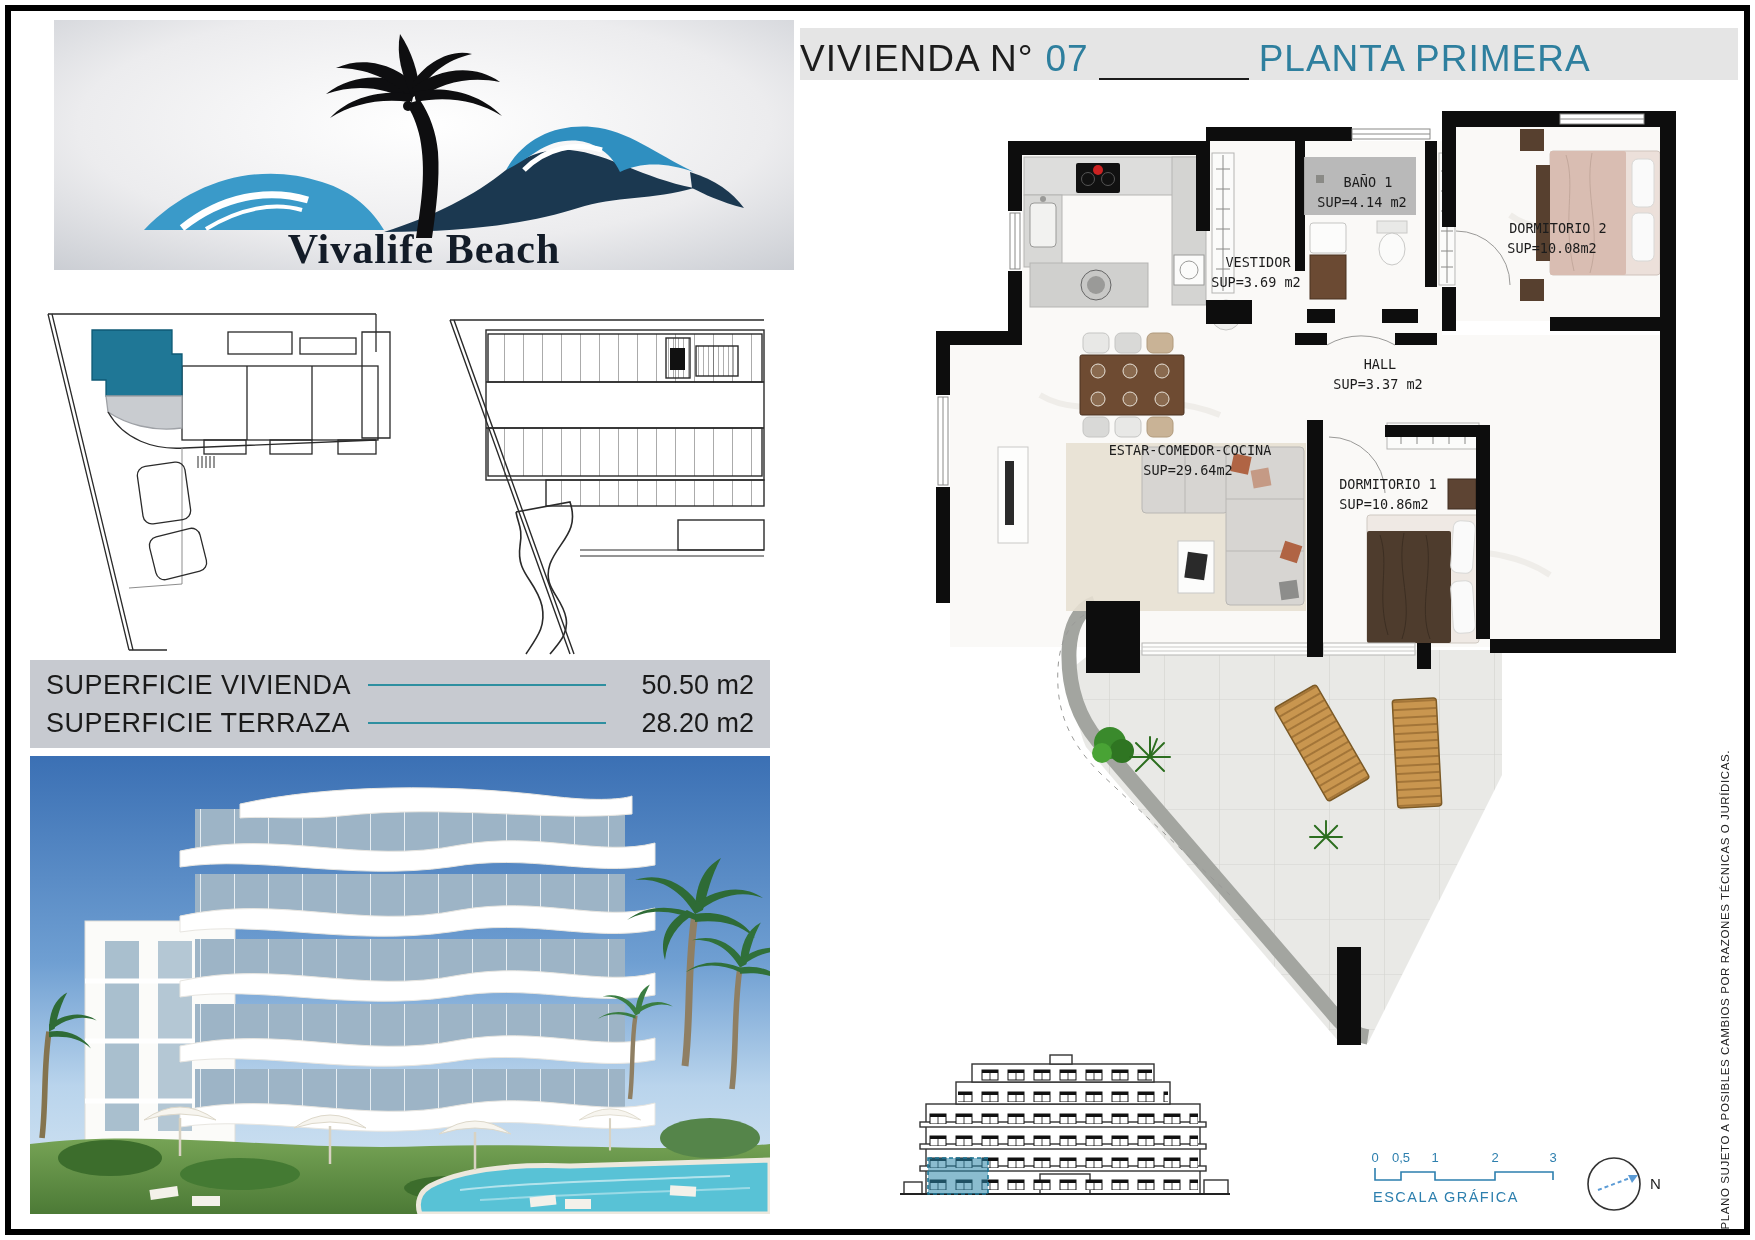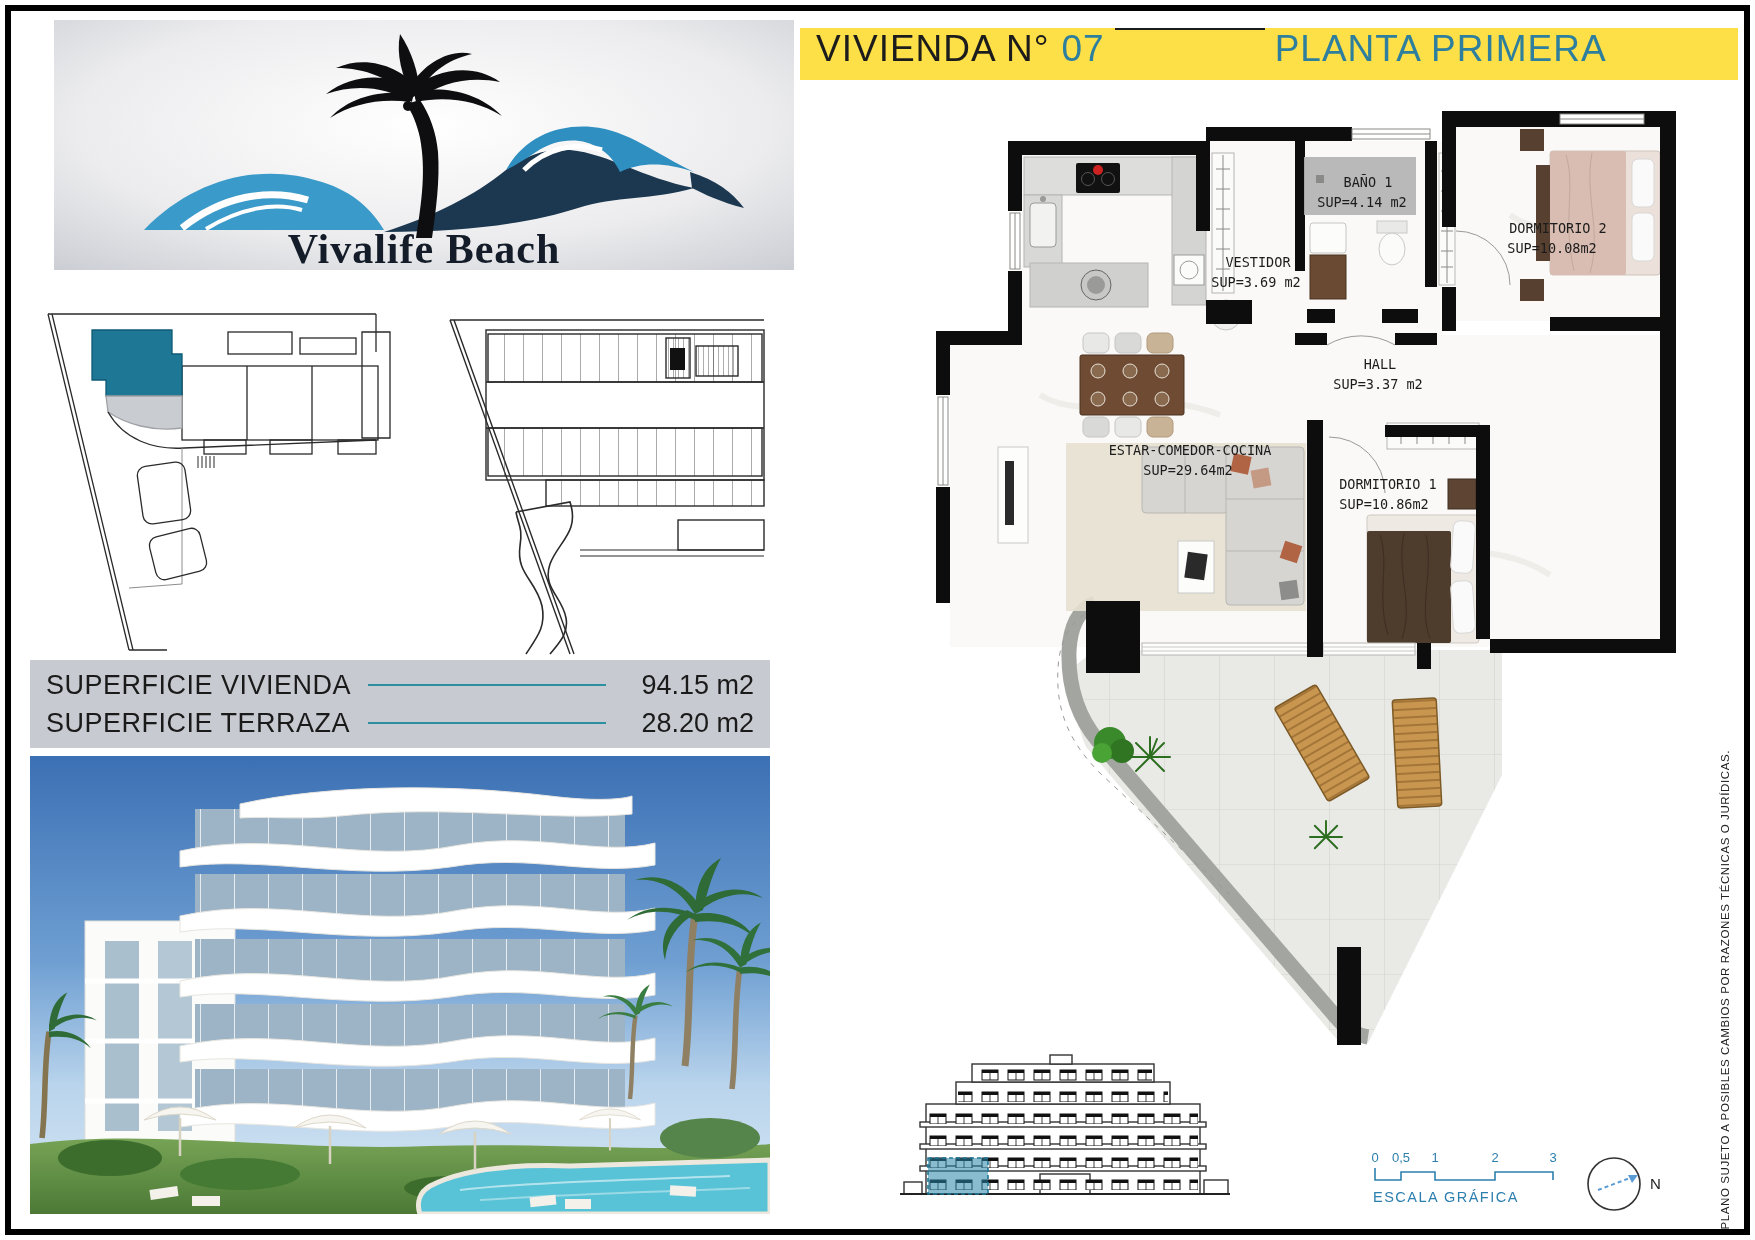--- a/index.html
+++ b/index.html
@@ -1,21 +1,21 @@
 <!DOCTYPE html>
 <html><head>
 <meta charset="utf-8">
 <style>
   html,body{margin:0;padding:0;background:#ffffff;}
   .page{position:relative;width:1755px;height:1240px;background:#fff;overflow:hidden;
         font-family:"Liberation Sans",sans-serif;}
   .frame{position:absolute;inset:5px;border:6px solid #000;pointer-events:none;}
   
-  .header-bar{position:absolute;left:800px;top:28px;width:938px;height:52px;background:#fde047;
-              display:flex;align-items:flex-start;padding-left:16px;box-sizing:border-box;}
+  .header-bar{position:absolute;left:800px;top:28px;width:938px;height:52px;background:#e5e5e5;
+              display:flex;align-items:flex-end;box-sizing:border-box;}
   .hdr-black{font-size:37px;letter-spacing:1px;color:#1c1c1c;}
   .hdr-num{font-size:37px;letter-spacing:1px;color:#2e7f9e;margin-left:12px;}
   .hdr-line{width:150px;height:2px;background:#1c1c1c;margin:0 10px;}
   .hdr-teal{font-size:37px;letter-spacing:1px;color:#2e7f9e;}
   
   .logo-box{position:absolute;left:30px;top:20px;width:740px;height:250px;padding-left:24px;}
   
   .siteplan1{position:absolute;left:32px;top:288px;width:362px;height:368px;}
   .siteplan2{position:absolute;left:428px;top:288px;width:344px;height:368px;}
   
@@ -144,21 +144,21 @@
       <path d="M98,366 C110,348 118,338 114,318 C108,292 88,286 92,258 C95,240 90,236 88,224" stroke-width="1.6"></path>
       <rect x="250" y="232" width="86" height="30"></rect>
       <path d="M152,262 H336 M152,268 H336" stroke-width="1"></path>
     </svg>
   </div>
 
   <div class="surfaces">
     <div class="surf-row">
       <span class="surf-label">SUPERFICIE VIVIENDA</span>
       <span class="surf-line"></span>
-      <span class="surf-value">94.15 m2</span>
+      <span class="surf-value">50.50 m2</span>
     </div>
     <div class="surf-row">
       <span class="surf-label">SUPERFICIE TERRAZA</span>
       <span class="surf-line"></span>
       <span class="surf-value">28.20 m2</span>
     </div>
   </div>
 
   <div class="photo">
     <svg width="740" height="458" viewBox="0 0 740 458">

